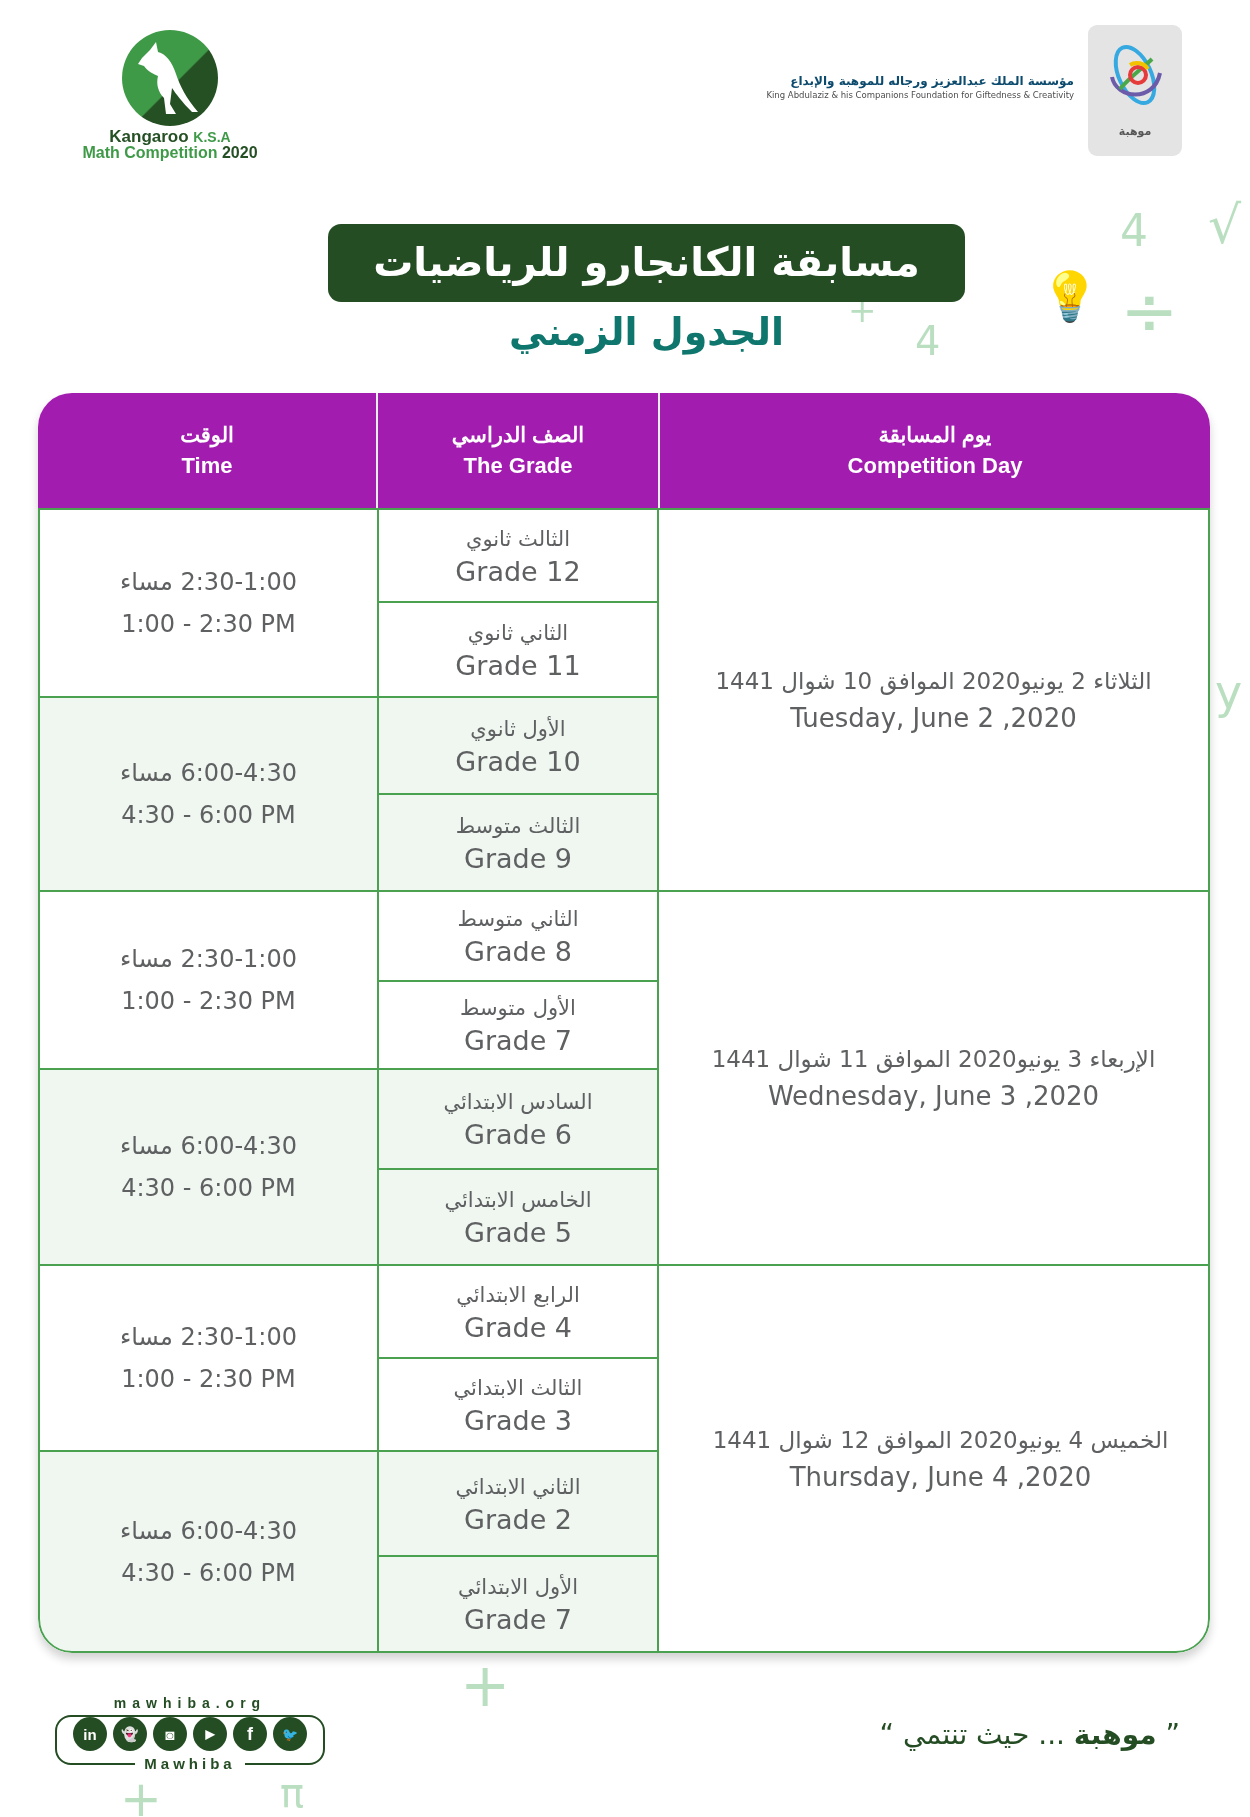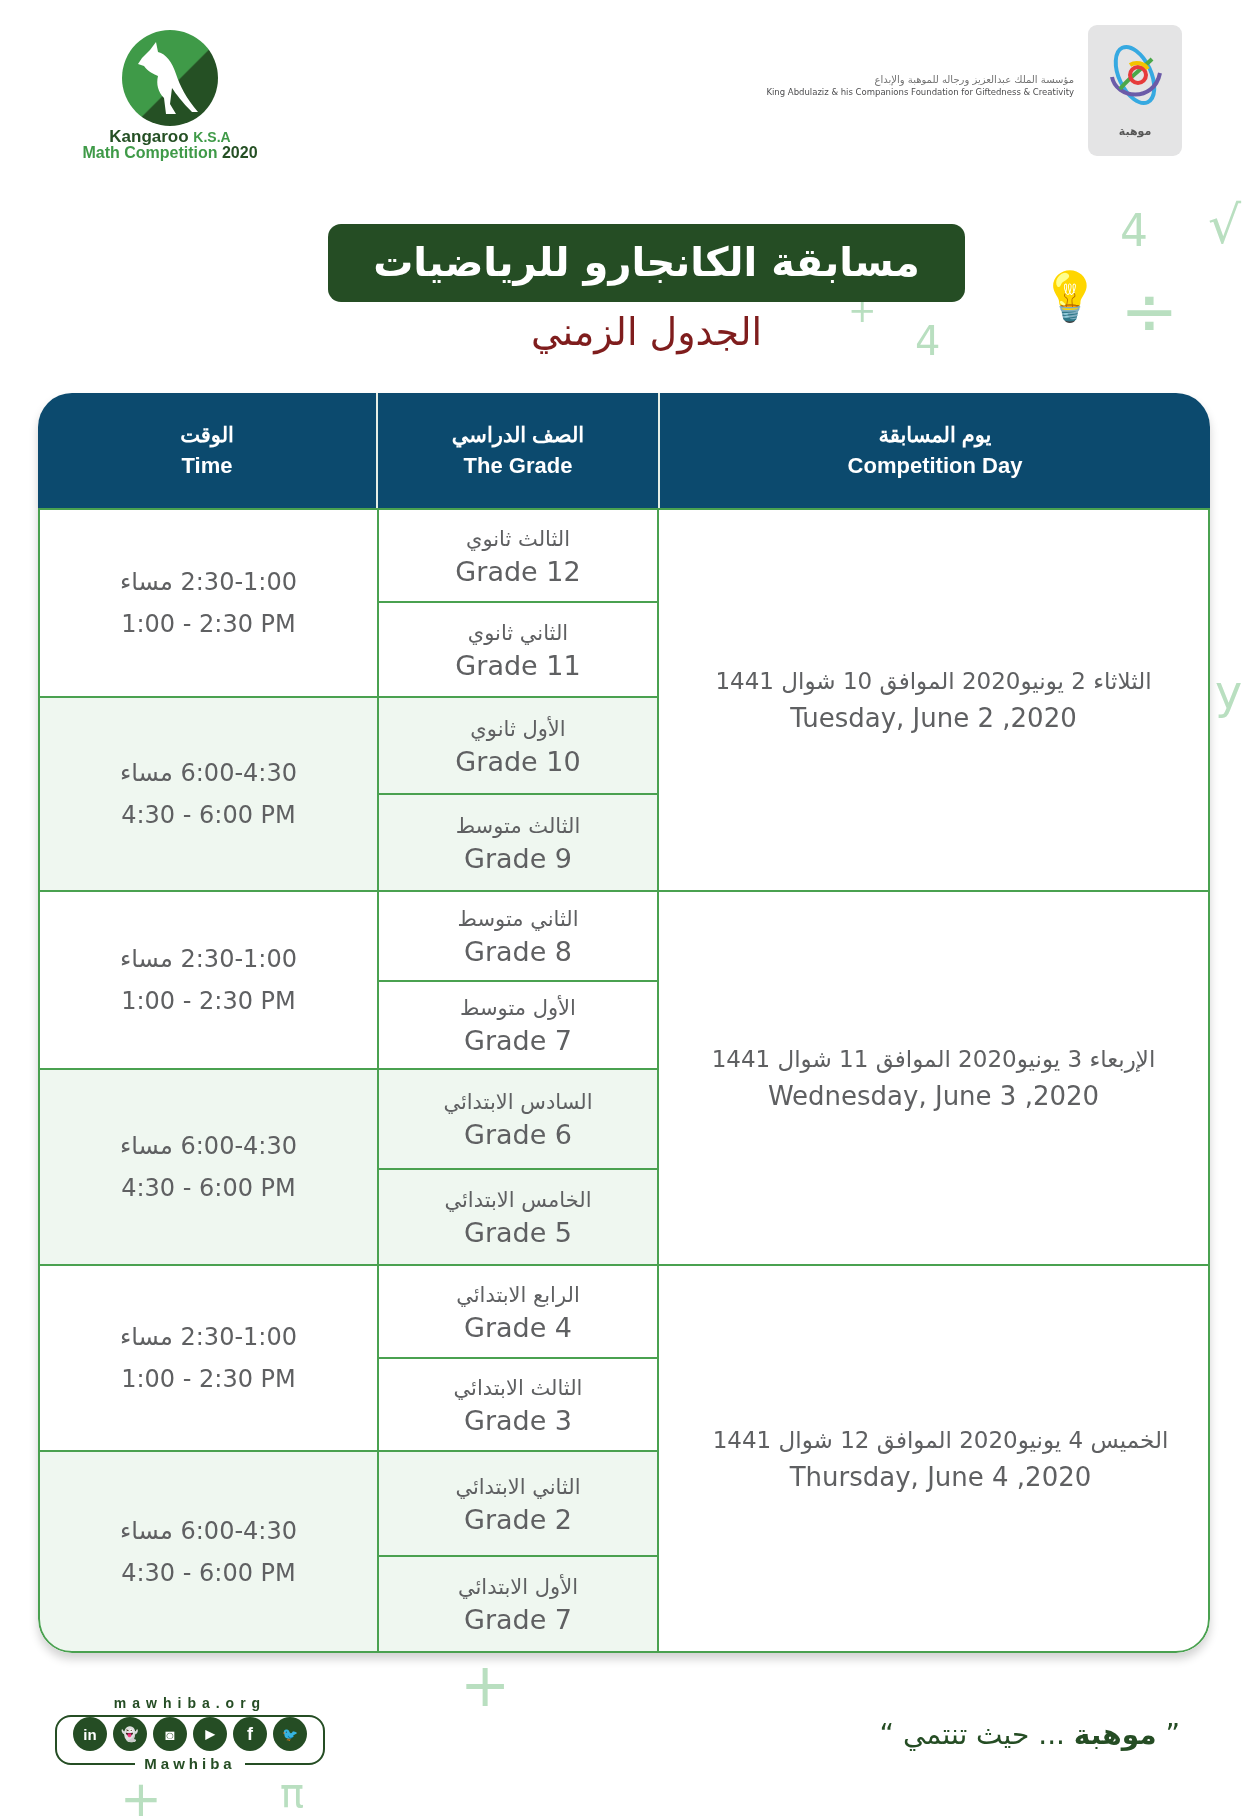--- a/index.html
+++ b/index.html
@@ -12,32 +12,32 @@
   #kangaroo-logo { left:80px; top:30px; width:180px; height:140px; text-align:center; }
   #kangaroo-logo .circle { width:96px; height:96px; border-radius:50%; margin:0 auto;
     background:linear-gradient(135deg,#3f9a48 0%, #3f9a48 55%, #255024 56%, #255024 100%); position:relative; }
   #kangaroo-logo .circle svg { position:absolute; left:14px; top:10px; }
   #kangaroo-logo .k1 { font-family:"Liberation Sans", sans-serif; font-weight:bold; font-size:17px; color:#255024; margin-top:2px; line-height:18px; }
   #kangaroo-logo .k1 span { color:#3f9a48; font-size:14px; }
   #kangaroo-logo .k2 { font-family:"Liberation Sans", sans-serif; font-weight:bold; font-size:16px; color:#3f9a48; line-height:14px; }
   #kangaroo-logo .k2 span { color:#255024; }
   
   #foundation { right:176px; top:74px; text-align:right; }
-  #foundation .ar { font-size:10px; font-weight:normal; color:#737373; direction:rtl; }
+  #foundation .ar { font-size:12px; font-weight:bold; color:#0c4a6e; direction:rtl; }
   #foundation .en { font-size:8.5px; color:#4d4d4f; margin-top:2px; }
   #mawhiba-logo { left:1088px; top:25px; width:94px; height:131px; background:#e4e4e5; border-radius:9px; text-align:center; }
   #mawhiba-logo .lbl { font-size:11px; font-weight:bold; color:#555; direction:rtl; margin-top:4px; }
   
   #title-box { left:328px; top:224px; width:637px; height:78px; background:#254d24; border-radius:13px;
     color:#fff; font-size:40px; font-weight:bold; text-align:center; line-height:76px; direction:rtl; }
-  #subtitle { left:328px; top:310px; width:637px; text-align:center; font-size:38px; font-weight:normal; color:#7f1d1d; direction:rtl; }
+  #subtitle { left:328px; top:310px; width:637px; text-align:center; font-size:38px; font-weight:bold; color:#0f766e; direction:rtl; }
   
   #table { left:38px; top:393px; width:1172px; height:1260px; border-radius:34px; overflow:hidden;
     box-shadow:0 6px 10px rgba(0,0,0,0.18); background:#fff; }
-  .hdr { position:absolute; top:0; height:115px; background:#0c4a6e; color:#fff; text-align:center;
+  .hdr { position:absolute; top:0; height:115px; background:#a21caf; color:#fff; text-align:center;
     font-family:"Liberation Sans", sans-serif; font-weight:bold; display:flex; flex-direction:column; justify-content:center; }
   .hdr .ar { font-size:21px; direction:rtl; line-height:30px; }
   .hdr .en { font-size:22px; line-height:32px; }
   .cell { position:absolute; box-sizing:border-box; border:2px solid #4aa150; display:flex; flex-direction:column;
     justify-content:center; align-items:center; text-align:center; }
   .tinted { background:#eff7f0; }
   .time .ar { font-size:24px; direction:rtl; color:#5f6062; line-height:42px; }
   .time .en { font-size:24px; color:#5f6062; line-height:42px; }
   .grade .ar { font-size:21px; direction:rtl; color:#5f6062; line-height:32px; }
   .grade .en { font-size:27px; color:#5f6062; line-height:34px; }

